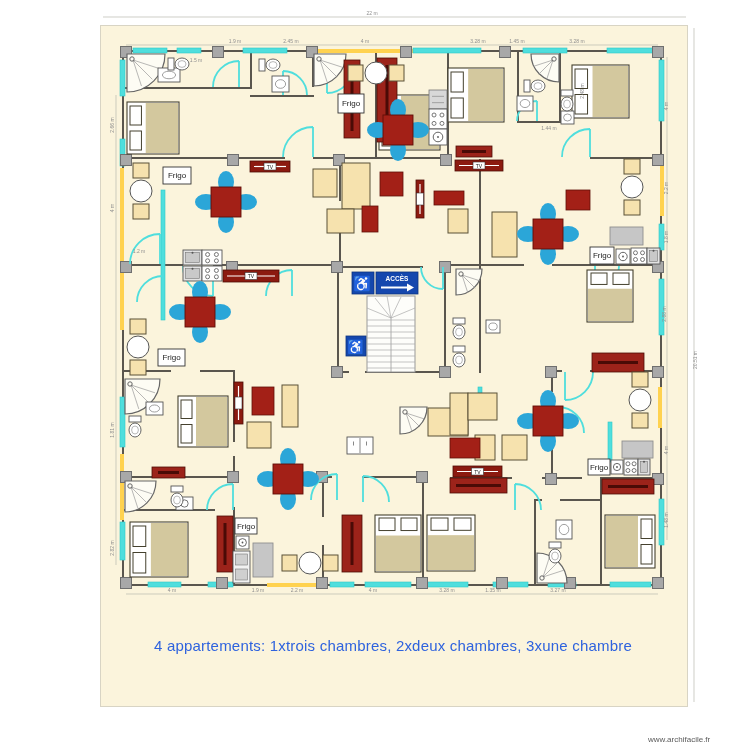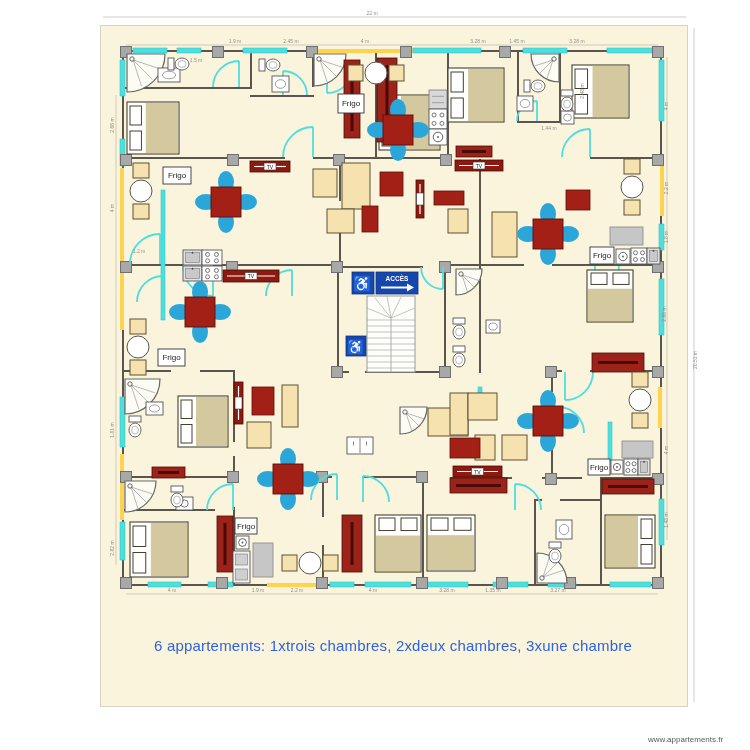--- a/index.html
+++ b/index.html
@@ -518,15 +518,15 @@
       <text x="668" y="106" font-size="5" fill="#8f8f8f" text-anchor="middle" transform="rotate(-90 668 106)">4 m</text>
       <text x="668" y="188" font-size="5" fill="#8f8f8f" text-anchor="middle" transform="rotate(-90 668 188)">2.2 m</text>
       <text x="668" y="237" font-size="5" fill="#8f8f8f" text-anchor="middle" transform="rotate(-90 668 237)">1.8 m</text>
       <text x="666" y="314" font-size="5" fill="#8f8f8f" text-anchor="middle" transform="rotate(-90 666 314)">2.88 m</text>
       <text x="668" y="450" font-size="5" fill="#8f8f8f" text-anchor="middle" transform="rotate(-90 668 450)">4 m</text>
       <text x="668" y="520" font-size="5" fill="#8f8f8f" text-anchor="middle" transform="rotate(-90 668 520)">1.48 m</text>
       <text x="196" y="62" font-size="5" fill="#8f8f8f" text-anchor="middle">1.5 m</text>
       <text x="139" y="253" font-size="5" fill="#8f8f8f" text-anchor="middle">1.2 m</text>
       <text x="549" y="130" font-size="5" fill="#8f8f8f" text-anchor="middle">1.44 m</text>
     </svg>
-  <div id="caption">6 appartements: 1xtrois chambres, 2xdeux chambres, 3xune chambre</div>
-  <div id="watermark">www.appartements.fr</div>
+  <div id="caption">4 appartements: 1xtrois chambres, 2xdeux chambres, 3xune chambre</div>
+  <div id="watermark">www.archifacile.fr</div>
 </div>
 
 </body></html>

